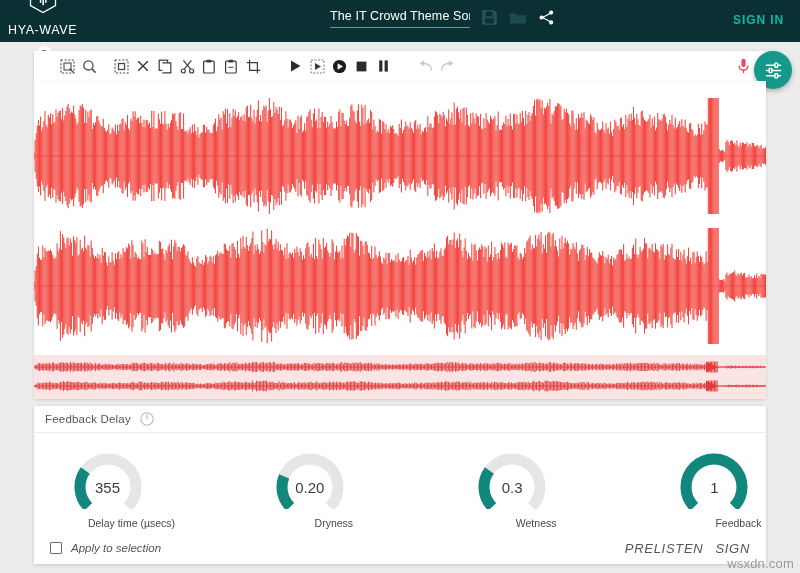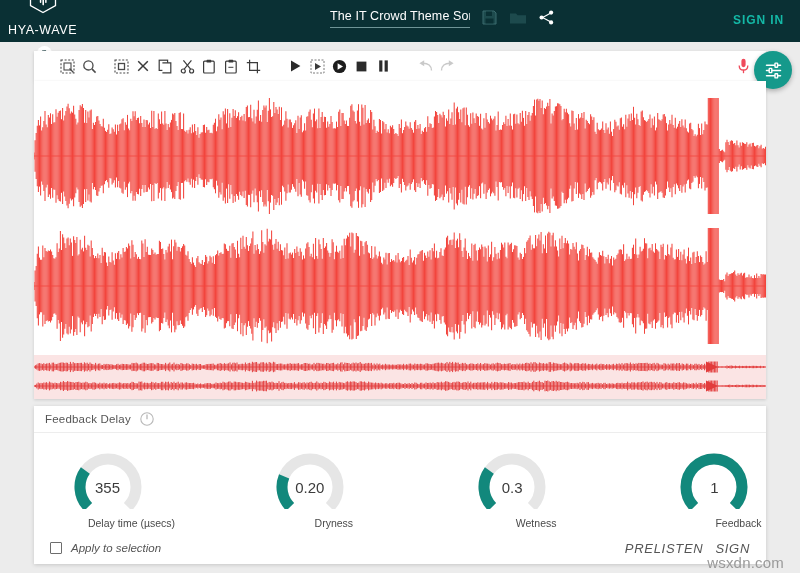--- a/index.html
+++ b/index.html
@@ -247,23 +247,23 @@
   .txt-btn {
     font-size: 13px;
     color: #555555;
     letter-spacing: 0.7px;
     cursor: pointer;
     padding: 3px 6px;
   }
 
   .watermark {
     position: absolute;
-    right: 16px;
+    right: 6px;
     bottom: 2px;
-    font-size: 15px;
+    font-size: 13px;
     color: #9a9a9a;
     letter-spacing: 0.2px;
   }
 </style>
 </head>
 <body>
 
 <div id="app">
 
   <div class="header">

